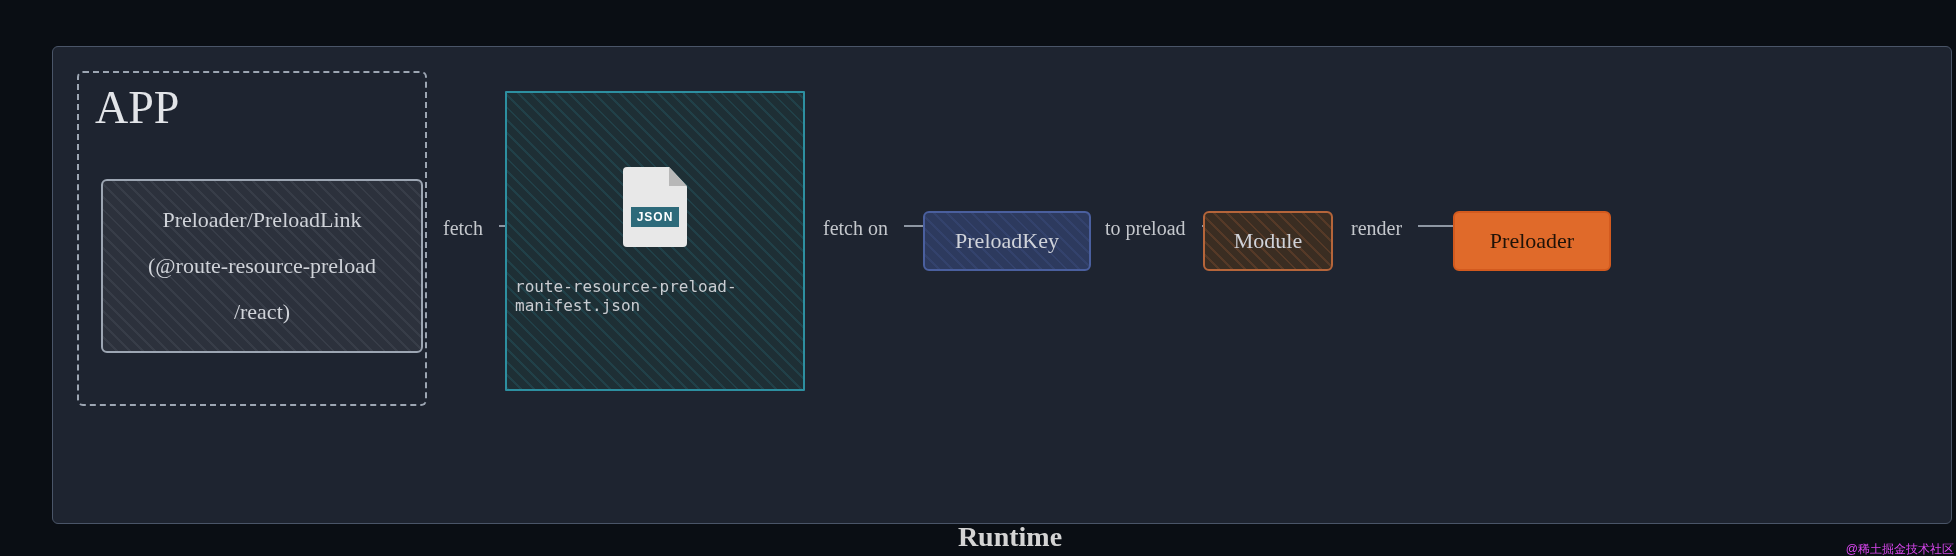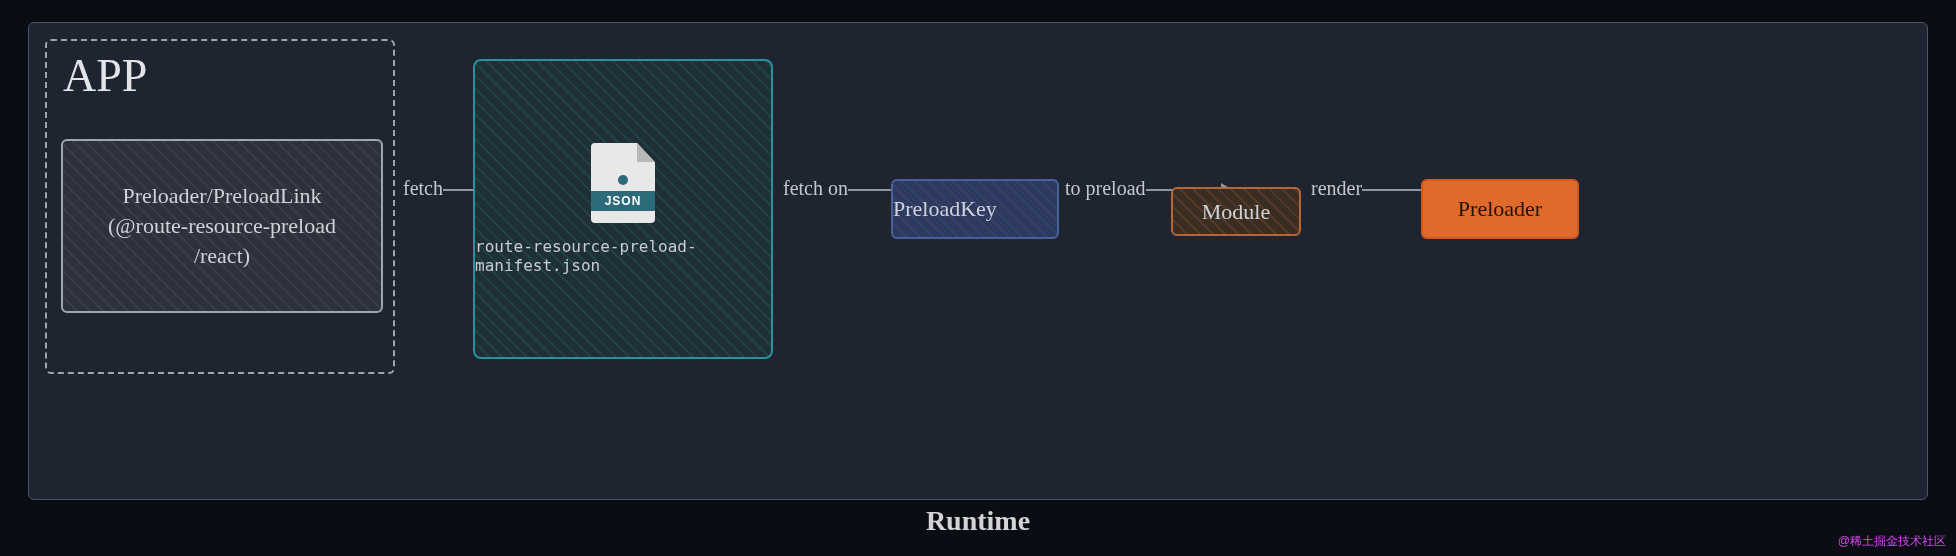--- a/index.html
+++ b/index.html
@@ -1,15 +1,15 @@
 <!DOCTYPE html>
 <html><head>
 <meta charset="utf-8">
 <style>
-  * { box-sizing: border-box; margin: 0; padding: 0; }
+  * { box-sizing: border-box; margin: 8px; padding: 0; }
   body {
     background: #0a0e14;
     width: 1956px;
     height: 556px;
     font-family: "Comic Sans MS", "Segoe Script", cursive;
     color: #c0c0c0;
     overflow: hidden;
     position: relative;
   }
   .outer-panel {
@@ -56,21 +56,21 @@
     flex-direction: column;
     justify-content: center;
     line-height: 1.35;
     padding: 0;
   }
   .manifest-box {
     position: absolute;
     left: 444px; top: 36px;
     width: 300px; height: 300px;
     border: 2px solid #2d8fa0;
-    border-radius: 8px;
+    border-radius: 1px;
     background:
       repeating-linear-gradient(45deg, rgba(45,143,160,0.18) 0 2px, transparent 2px 9px),
       #1e2f35;
     color: #c9ccd1;
     font-size: 16px;
     display: flex;
     flex-direction: column;
     align-items: center;
     justify-content: center;
     gap: 14px;
@@ -107,26 +107,26 @@
     position: absolute;
     left: 862px; top: 156px;
     width: 168px; height: 60px;
     border: 2px solid #4a5f9e;
     border-radius: 6px;
     background:
       repeating-linear-gradient(45deg, rgba(74,95,158,0.22) 0 2px, transparent 2px 9px),
       #2d3a5e;
     color: #d0d3da;
     font-size: 22px;
-    display: flex; align-items: center; justify-content: flex-start;
+    display: flex; align-items: center; justify-content: center;
   }
   .module-box {
     position: absolute;
-    left: 1142px; top: 164px;
-    width: 130px; height: 49px;
+    left: 1142px; top: 156px;
+    width: 130px; height: 60px;
     border: 2px solid #b5653a;
     border-radius: 6px;
     background:
       repeating-linear-gradient(45deg, rgba(181,101,58,0.22) 0 2px, transparent 2px 9px),
       #3a2d22;
     color: #d0d3da;
     font-size: 22px;
     display: flex; align-items: center; justify-content: center;
   }
   .component-box {

